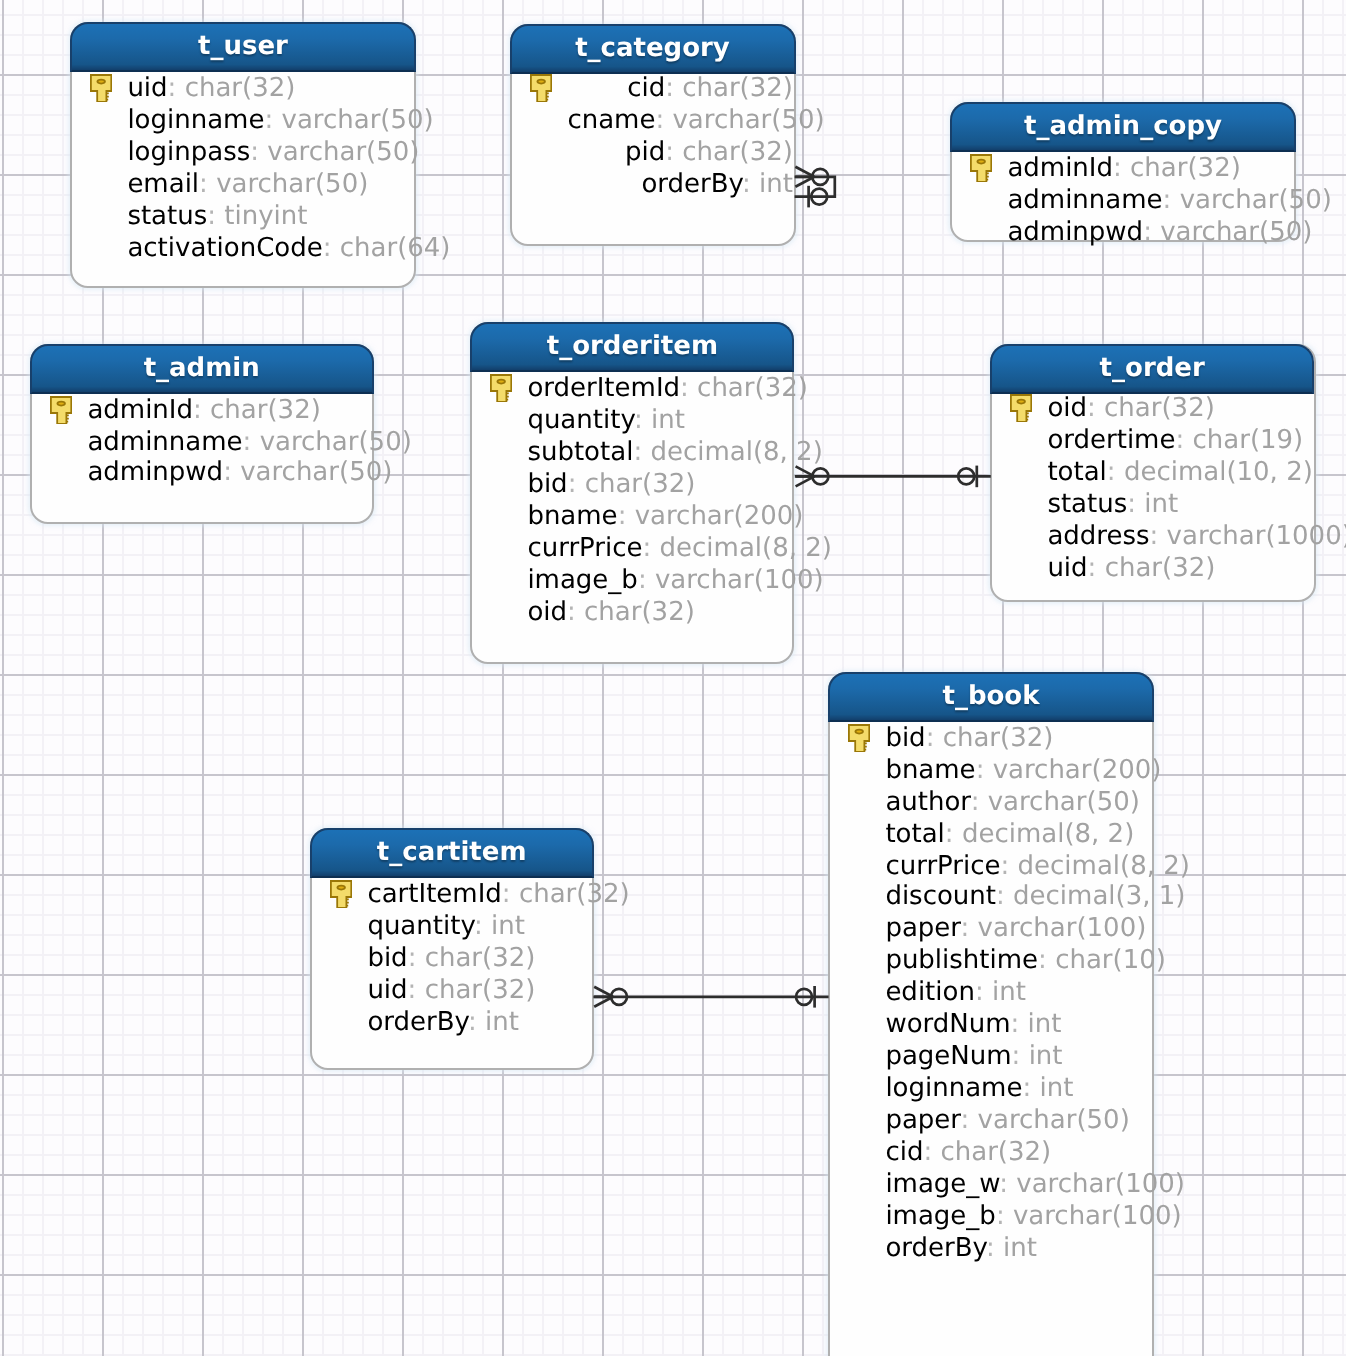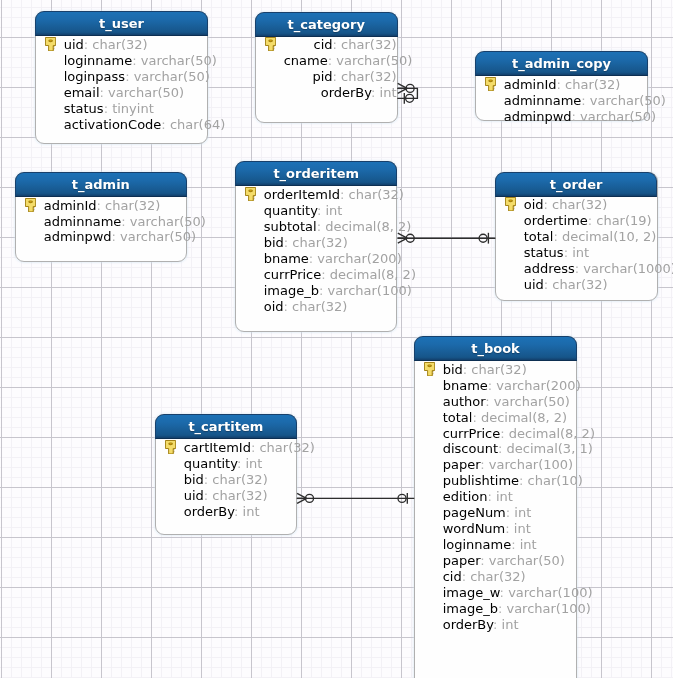--- a/index.html
+++ b/index.html
@@ -158,22 +158,22 @@
               </g>
             </svg><span>bid</span><span class="kc">: </span><span class="ty">char(32)</span></div>
           <div class="row"><span>bname</span><span class="kc">: </span><span class="ty">varchar(200)</span></div>
           <div class="row"><span>author</span><span class="kc">: </span><span class="ty">varchar(50)</span></div>
           <div class="row"><span>total</span><span class="kc">: </span><span class="ty">decimal(8, 2)</span></div>
           <div class="row"><span>currPrice</span><span class="kc">: </span><span class="ty">decimal(8, 2)</span></div>
           <div class="row"><span>discount</span><span class="kc">: </span><span class="ty">decimal(3, 1)</span></div>
           <div class="row"><span>paper</span><span class="kc">: </span><span class="ty">varchar(100)</span></div>
           <div class="row"><span>publishtime</span><span class="kc">: </span><span class="ty">char(10)</span></div>
           <div class="row"><span>edition</span><span class="kc">: </span><span class="ty">int</span></div>
+          <div class="row"><span>wordNum</span><span class="kc">: </span><span class="ty">int</span></div>
           <div class="row"><span>pageNum</span><span class="kc">: </span><span class="ty">int</span></div>
-          <div class="row"><span>wordNum</span><span class="kc">: </span><span class="ty">int</span></div>
           <div class="row"><span>loginname</span><span class="kc">: </span><span class="ty">int</span></div>
           <div class="row"><span>paper</span><span class="kc">: </span><span class="ty">varchar(50)</span></div>
           <div class="row"><span>cid</span><span class="kc">: </span><span class="ty">char(32)</span></div>
           <div class="row"><span>image_w</span><span class="kc">: </span><span class="ty">varchar(100)</span></div>
           <div class="row"><span>image_b</span><span class="kc">: </span><span class="ty">varchar(100)</span></div>
           <div class="row"><span>orderBy</span><span class="kc">: </span><span class="ty">int</span></div>
         </div>
       </div>
       <div class="tbl" style="left: 155px; top: 414px; width: 141.7px; height: 120.6px;">
         <div class="hdr">t_cartitem</div>

